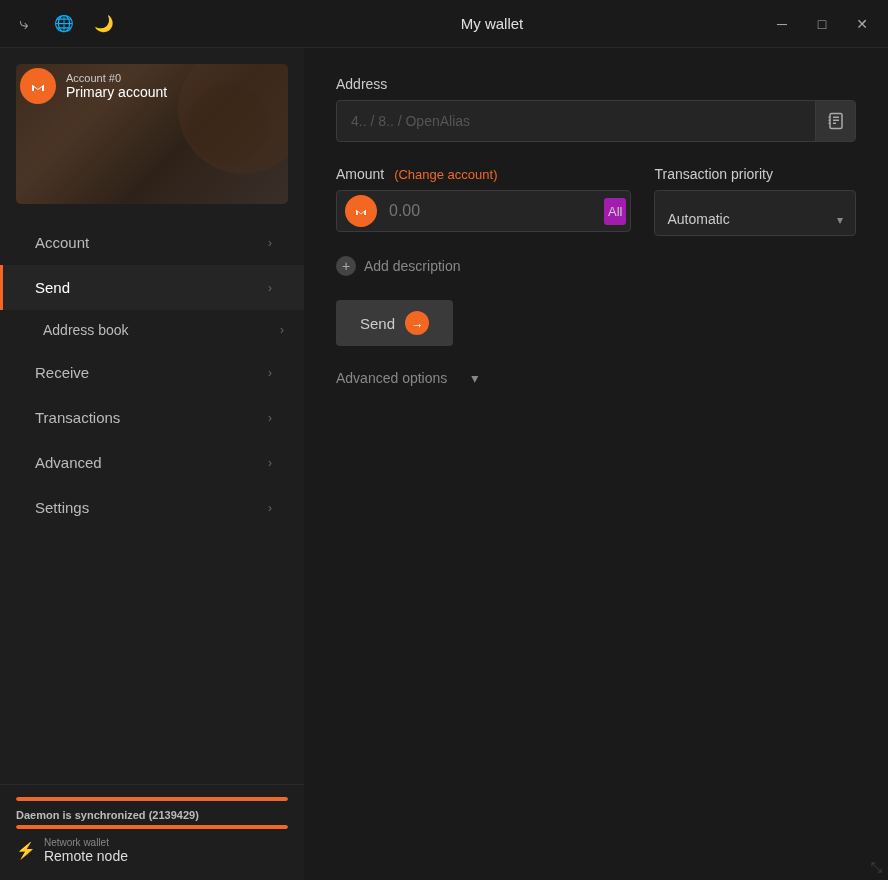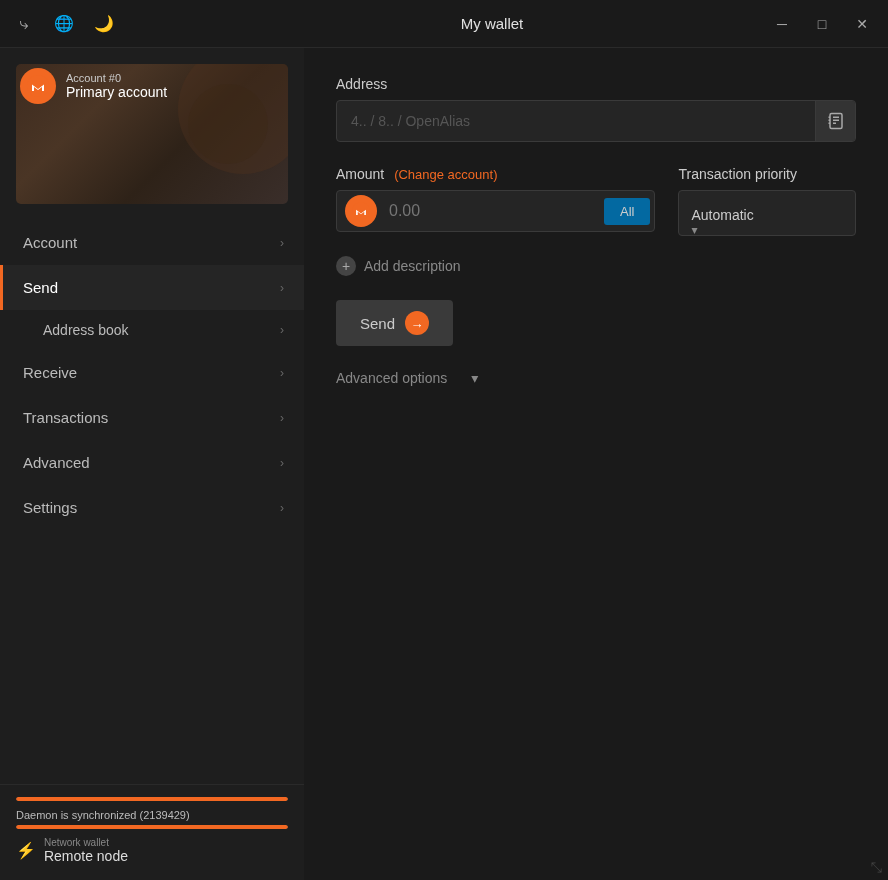--- a/index.html
+++ b/index.html
@@ -161,21 +161,21 @@
     }
 
     
     .nav-section {
       flex: 1;
     }
     .nav-item {
       display: flex;
       align-items: center;
       justify-content: space-between;
-      padding: 14px 20px;
+      padding: 14px 32px;
       cursor: pointer;
       color: #bbb;
       font-size: 15px;
       border-left: 3px solid transparent;
       transition: background 0.15s;
     }
     .nav-item.active {
       color: #fff;
       background: #252525;
       border-left: 3px solid #f26822;
@@ -218,20 +218,21 @@
     }
     .sync-bar-fill {
       height: 100%;
       background: #f26822;
       border-radius: 2px;
     }
     .daemon-label {
       font-size: 11px;
       color: #bbb;
       margin-bottom: 4px;
+      font-weight: bold;
     }
     .network-status {
       display: flex;
       align-items: center;
       gap: 8px;
       margin-top: 8px;
     }
     .lightning-icon {
       color: #f26822;
       font-size: 16px;
@@ -335,40 +336,39 @@
     .amount-input {
       flex: 1;
       background: transparent;
       border: none;
       outline: none;
       color: #555;
       font-size: 16px;
       padding: 8px 4px;
     }
     .all-btn {
-      background: #0369a1;
+      background: #a21caf;
       border: none;
       color: #ccc;
       font-size: 13px;
-      padding: 6px 16px;
+      padding: 6px 4px;
       margin: 4px;
       border-radius: 3px;
       cursor: pointer;
     }
 
     .priority-select-row {
       display: flex;
-      align-items: flex-start;
+      align-items: flex-end;
       background: #252525;
       border: 1px solid #3a3a3a;
       border-radius: 4px;
-      padding: 16px 12px;
+      padding: 8px 12px;
       height: 46px;
       cursor: pointer;
-      flex-direction: column;
     }
     .priority-select-text {
       flex: 1;
       color: #ccc;
       font-size: 14px;
     }
     .priority-chevron {
       color: #888;
       font-size: 12px;
     }

